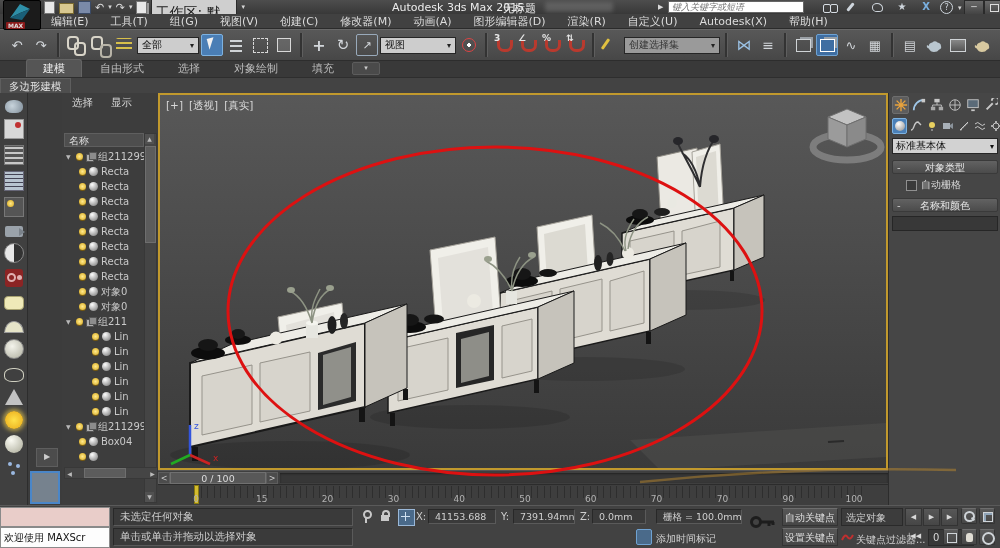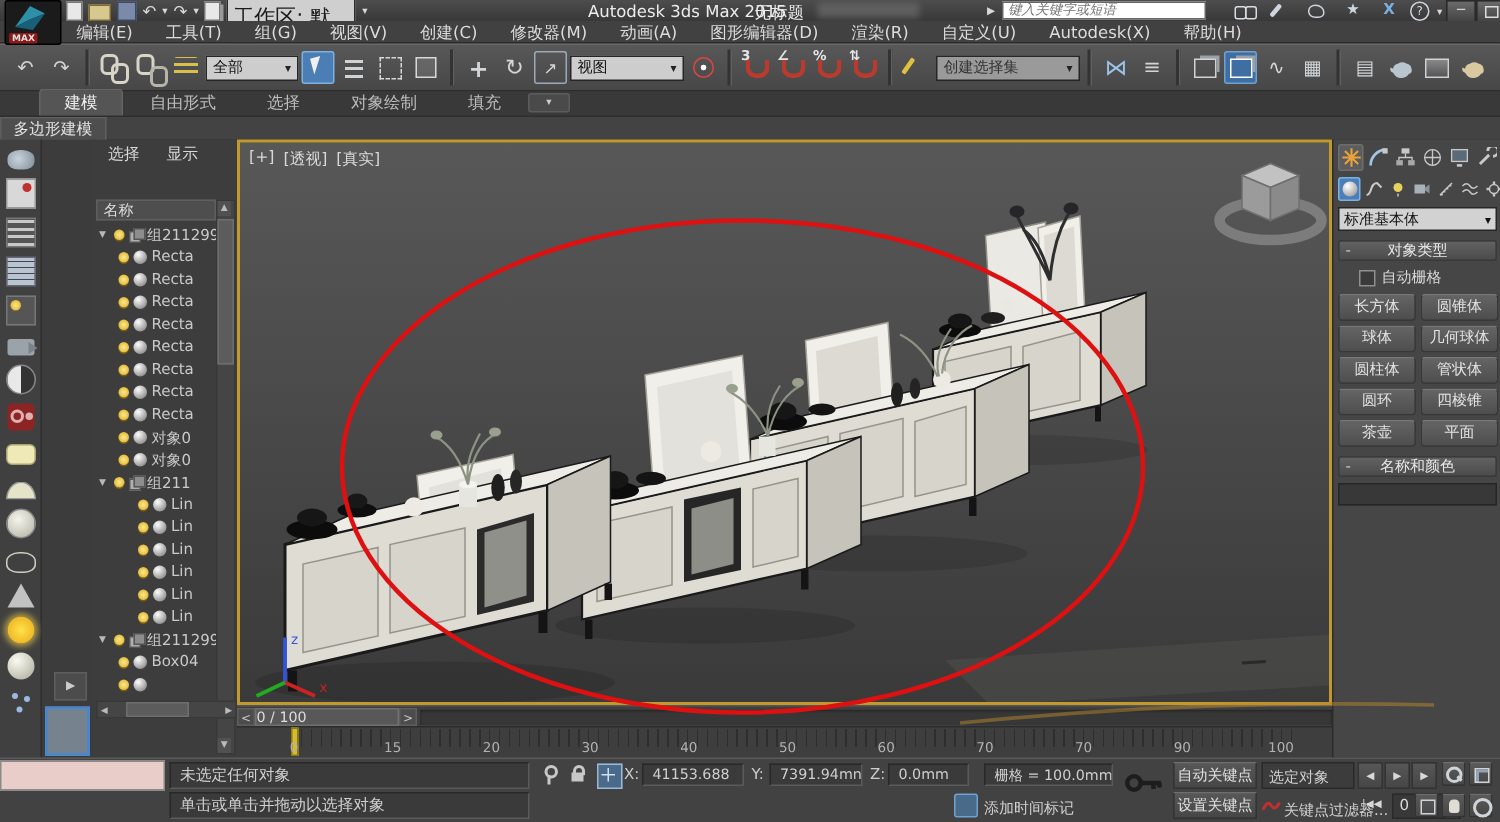--- a/index.html
+++ b/index.html
@@ -162,21 +162,21 @@
   .cp-btn{height:16px;background:linear-gradient(#646464,#4e4e4e);border:1px solid #383838;border-top-color:#787878;
           border-radius:3px;font-size:10px;color:#e3e3e3;text-align:center;line-height:15px;overflow:hidden;white-space:nowrap;}
   .cp-input{margin-top:4px;width:106px;height:15px;background:#383838;border:1px solid #262626;box-sizing:border-box;}
 
   
   .timeslider{left:158px;top:470px;width:732px;height:14px;background:#3f3f3f;border-top:1px solid #565656;
               display:flex;align-items:center;box-sizing:border-box;}
   .ts-btn{width:12px;height:12px;background:#4c4c4c;border:1px solid #5e5e5e;font-size:8px;color:#ccc;
           text-align:center;line-height:11px;box-sizing:border-box;flex:none;}
   .ts-handle{width:96px;height:12px;background:#585858;border:1px solid #707070;font-size:9.5px;color:#ddd;
-             line-height:11px;box-sizing:border-box;flex:none;}
+             text-align:center;line-height:11px;box-sizing:border-box;flex:none;}
   .ts-track{flex:1;height:10px;background:#373737;box-shadow:inset 0 1px 2px #222;margin:0 2px;}
   .trackbar{left:158px;top:484px;width:748px;height:21px;background:#3e3e3e;border-top:1px solid #2c2c2c;box-sizing:border-box;}
   .ticks{position:absolute;left:36px;right:44px;top:1px;height:12px;
          background:repeating-linear-gradient(90deg,#2e2e2e 0 1px,transparent 1px 6.6px);}
   .tick-label{position:absolute;top:9px;transform:translateX(-50%);font-size:9px;color:#b2b2b2;}
   .frame-marker{position:absolute;left:36px;top:0;width:5px;height:19px;background:#d4bc2e;border:1px solid #8a7a10;box-sizing:border-box;}
 
   
   .statusbar{left:0;top:505px;width:1000px;height:43px;background:#424242;border-top:1px solid #5a5a5a;box-sizing:border-box;}
   .listener-pink{position:absolute;left:0;top:1px;width:110px;height:20px;background:#e9cdc9;border:1px solid #8a8a8a;box-sizing:border-box;}
@@ -734,32 +734,20 @@
         <span class="da">▾</span>
     </div>
     <div class="rollout">
       <span class="rmin">-</span>
       <span>对象类型</span>
     </div>
     <div class="autogrid">
       <div class="cbx"></div>
       <span style="font-size:10px;color:#d8d8d8">自动栅格</span>
     </div>
-    <div class="cp-grid" id="cp-buttons">
-        <div class="cp-btn">长方体</div>
-        <div class="cp-btn">圆锥体</div>
-        <div class="cp-btn">球体</div>
-        <div class="cp-btn">几何球体</div>
-        <div class="cp-btn">圆柱体</div>
-        <div class="cp-btn">管状体</div>
-        <div class="cp-btn">圆环</div>
-        <div class="cp-btn">四棱锥</div>
-        <div class="cp-btn">茶壶</div>
-        <div class="cp-btn">平面</div>
-      </div>
     <div class="rollout">
       <span class="rmin">-</span>
       <span>名称和颜色</span>
     </div>
     <div class="cp-input"></div>
   </div>
 
   <div class="abs timeslider">
     <span class="ts-btn">&lt;</span>
     <div class="ts-handle">0 / 100</div>
@@ -778,20 +766,21 @@
       <span class="tick-label" style="left: 367px;">50</span>
       <span class="tick-label" style="left: 432.8px;">60</span>
       <span class="tick-label" style="left: 498.6px;">70</span>
       <span class="tick-label" style="left: 564.4px;">70</span>
       <span class="tick-label" style="left: 630.2px;">90</span>
       <span class="tick-label" style="left: 696px;">100</span>
     </div>
 
   <div class="abs statusbar">
     <div class="listener-pink"></div>
+    <div class="listener-white">欢迎使用 MAXScr</div>
     <div class="abs sunken" style="left:113px;top:22px;width:240px;height:18px">单击或单击并拖动以选择对象</div>
     <div class="abs sunken" style="left:113px;top:2px;width:240px;height:18px">未选定任何对象</div>
     <div class="sb-ico pinico" style="left:358px;top:3px"></div>
     <div class="sb-ico lockico" style="left:378px;top:3px"></div>
     <div class="sb-ico coordico" style="left:398px;top:3px"></div>
     <span class="xyz-label" style="left:416px">X:</span>
     <div class="xyz-field sunken" style="left:428px;width:68px">41153.688</div>
     <span class="xyz-label" style="left:501px">Y:</span>
     <div class="xyz-field sunken" style="left:513px;width:62px">7391.94mn</div>
     <span class="xyz-label" style="left:580px">Z:</span>

